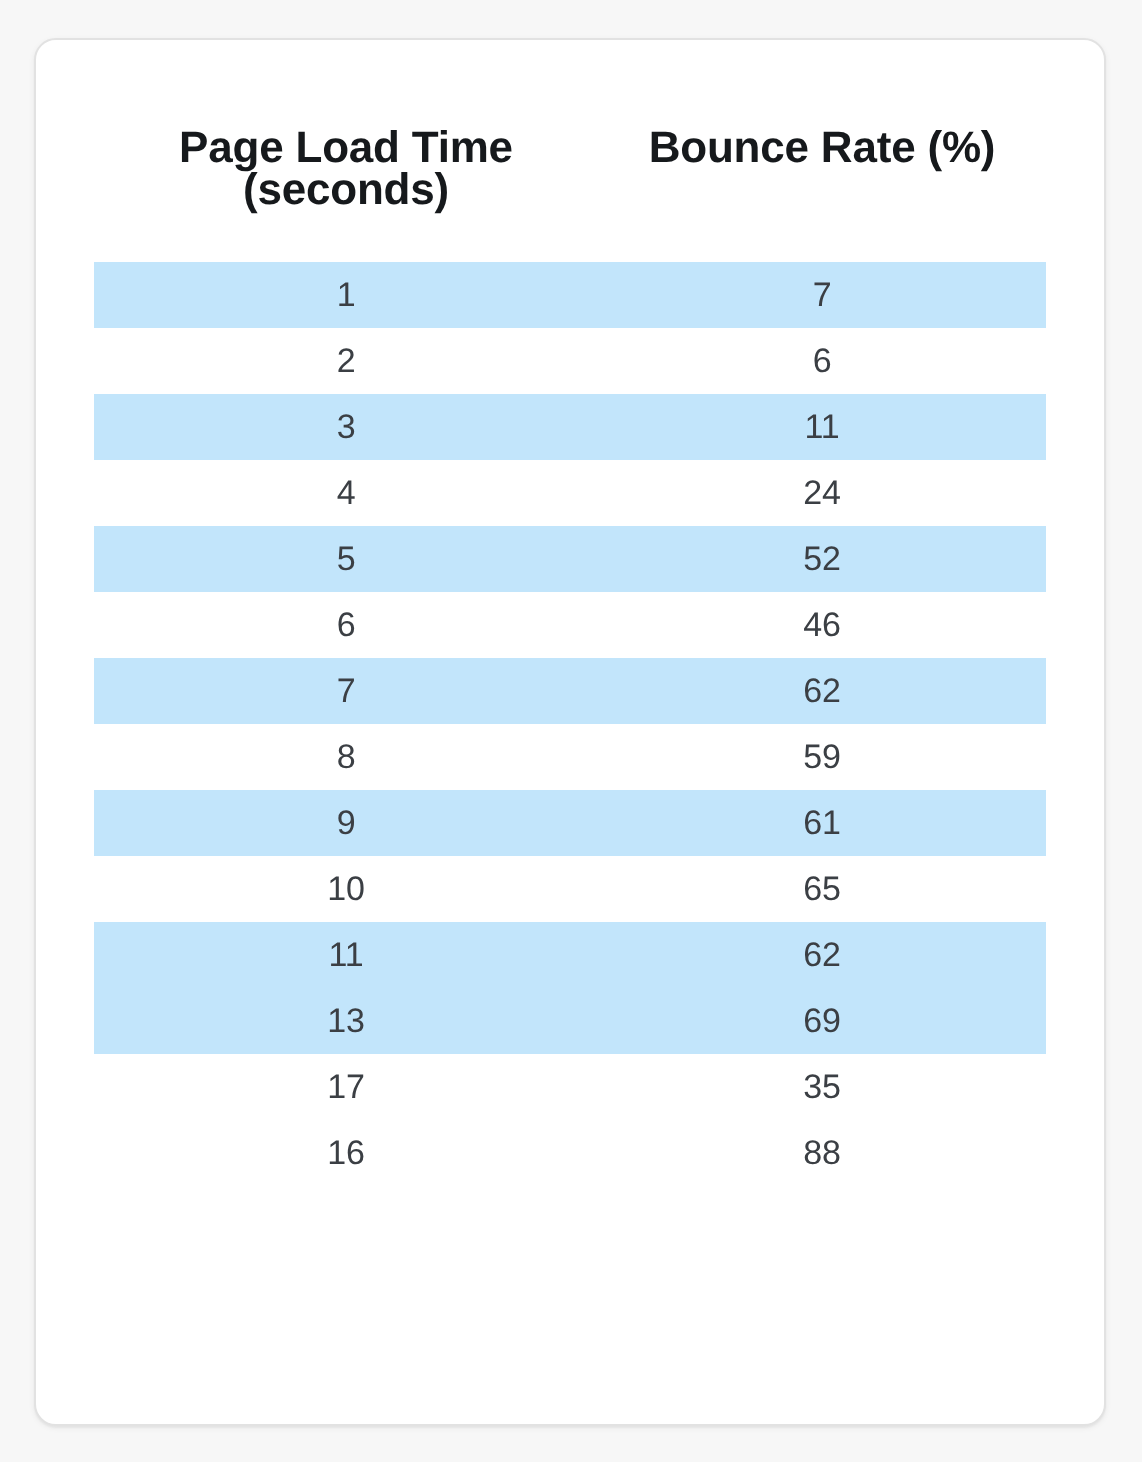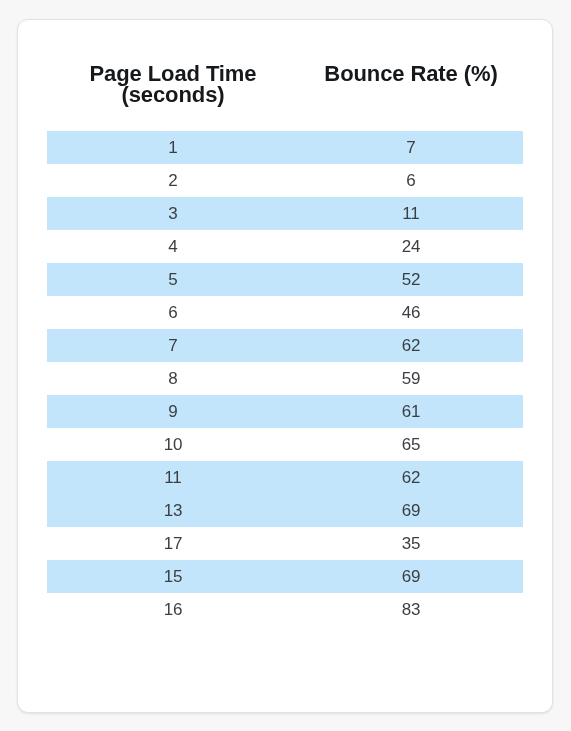--- a/index.html
+++ b/index.html
@@ -150,24 +150,20 @@
             <td>62</td>
           </tr>
           <tr class="striped">
             <td>13</td>
             <td>69</td>
           </tr>
           <tr>
             <td>17</td>
             <td>35</td>
           </tr>
-          <tr class="striped">
-            <td>15</td>
-            <td>69</td>
-          </tr>
           <tr>
             <td>16</td>
-            <td>83</td>
+            <td>88</td>
           </tr>
         </tbody>
     </table>
   </div>
 </div>
 
 </body></html>

